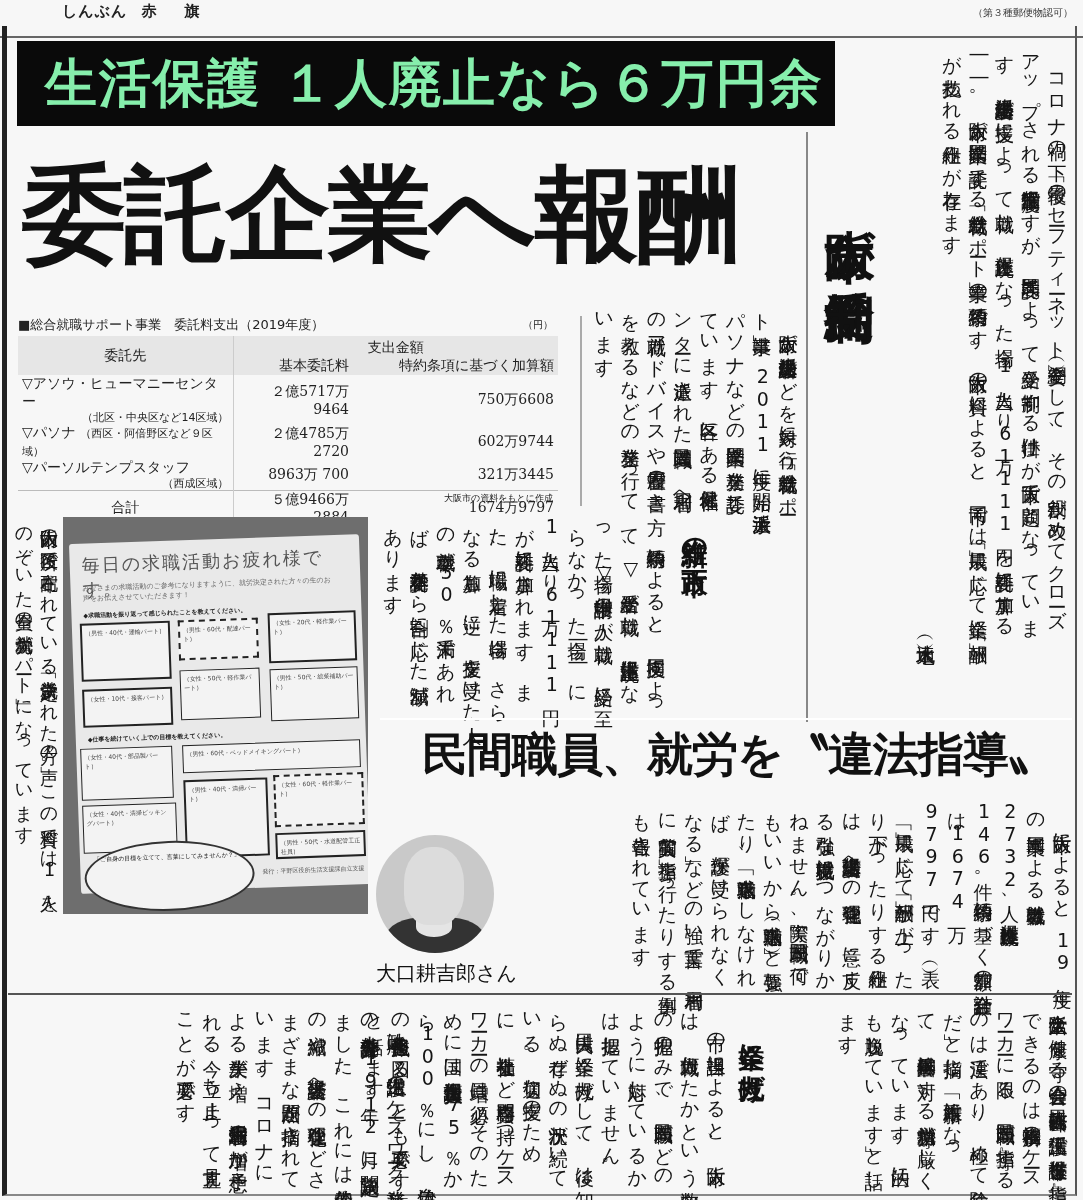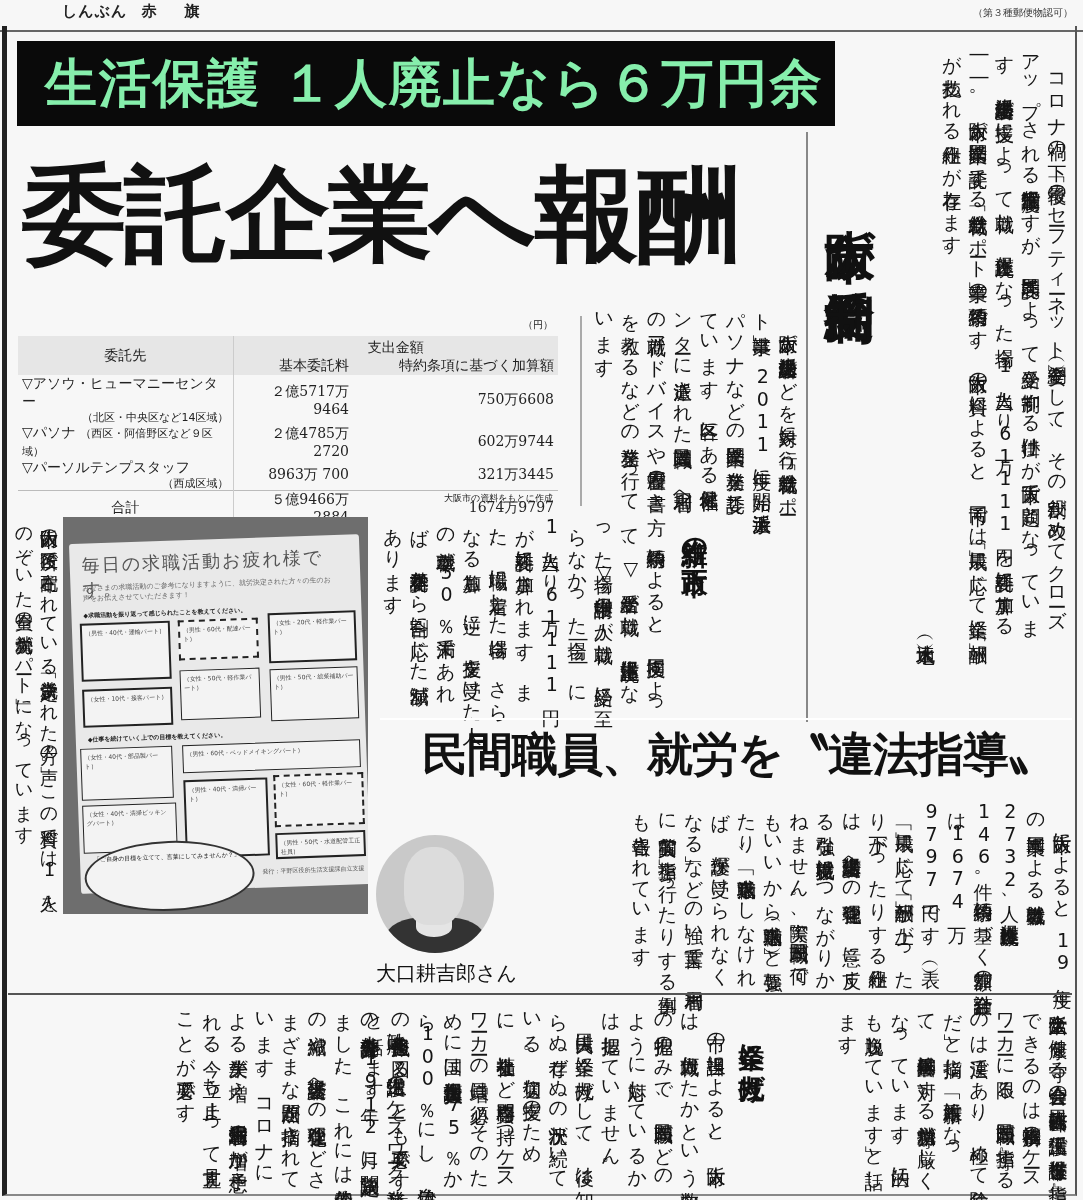--- a/index.html
+++ b/index.html
@@ -1,19 +1,19 @@
 <!DOCTYPE html>
 <html><head>
 <meta charset="utf-8">
 <style>
   * { box-sizing: border-box; margin: 0; padding: 0; }
   html, body { width: 1083px; height: 1200px; background: #f7f7f7; overflow: hidden; }
   body { position: relative; font-family: "DejaVu Sans", sans-serif; color: #111; }
 
-  .masthead { position: absolute; left: 0; top: 0; width: 1083px; height: 32px; border-bottom: 2px solid #666; }
+  .masthead { position: absolute; left: 0; top: 0; width: 1083px; height: 38px; border-bottom: 2px solid #666; }
   .masthead .paper { position: absolute; left: 62px; top: 2px; font-size: 15px; font-weight: bold; letter-spacing: 1px; color: #222; }
   .masthead .paper .kanji { margin-left: 14px; letter-spacing: 28px; }
   .masthead .permit { position: absolute; right: 10px; top: 6px; font-size: 10px; color: #333; }
 
   .frame { position: absolute; left: 2px; top: 26px; width: 1075px; height: 1170px; border-left: 5px solid #222; border-right: 2px solid #555; border-bottom: 2px solid #888; }
   .banner-box { position: absolute; left: 17px; top: 41px; width: 818px; height: 85px; background: #0a0a0a; color: #86efac;
     font-size: 52px; font-weight: bold; line-height: 85px; padding-left: 28px; letter-spacing: 2px; white-space: nowrap; }
 
   .headline-main { position: absolute; left: 22px; top: 150px; width: 760px; height: 130px; font-family: Liberation Serif, serif;
     font-weight: bold; font-size: 104px; line-height: 130px; letter-spacing: -2px; white-space: nowrap; }
@@ -81,20 +81,21 @@
 
 <div class="divider-v" style="left:806px; top:132px; height:590px;"></div>
 <div class="sub-vertical">大阪市が受給抑制</div>
 
 <div class="col" style="left:893px; top:42px; width:178px; height:590px;">
   <p>コロナ禍の下、「最後のセーフティーネット（安全網）」として、その役割が改めてクローズアップされる生活保護制度ですが、民間委託によって受給を抑制する仕掛けが大阪市で問題となっています。生活保護受給者が支援によって就職し、保護廃止となった場合、1人当たり6万1111円を委託料に加算する――。大阪市が民間企業に委託する「総合就職サポート事業」の特約条項です。大阪市の資料によると、同市では「成果」に応じて企業に「報酬」が支払われる仕組みが存在します。</p>
   <p class="byline noind">（速水大地）</p>
 </div>
 
 <div class="table-wrap">
+  <div class="table-title">■総合就職サポート事業　委託料支出（2019年度）</div>
   <div class="table-unit">（円）</div>
   <table class="fund">
     <tbody>
         <tr>
       <th class="c1" rowspan="2" style="text-align:center;">委託先</th>
       <th colspan="2" style="text-align:center; padding-top:3px;">支出金額</th>
     </tr>
     <tr>
       <th style="text-align:right;">基本委託料</th>
       <th style="text-align:right;">特約条項に基づく加算額</th>

